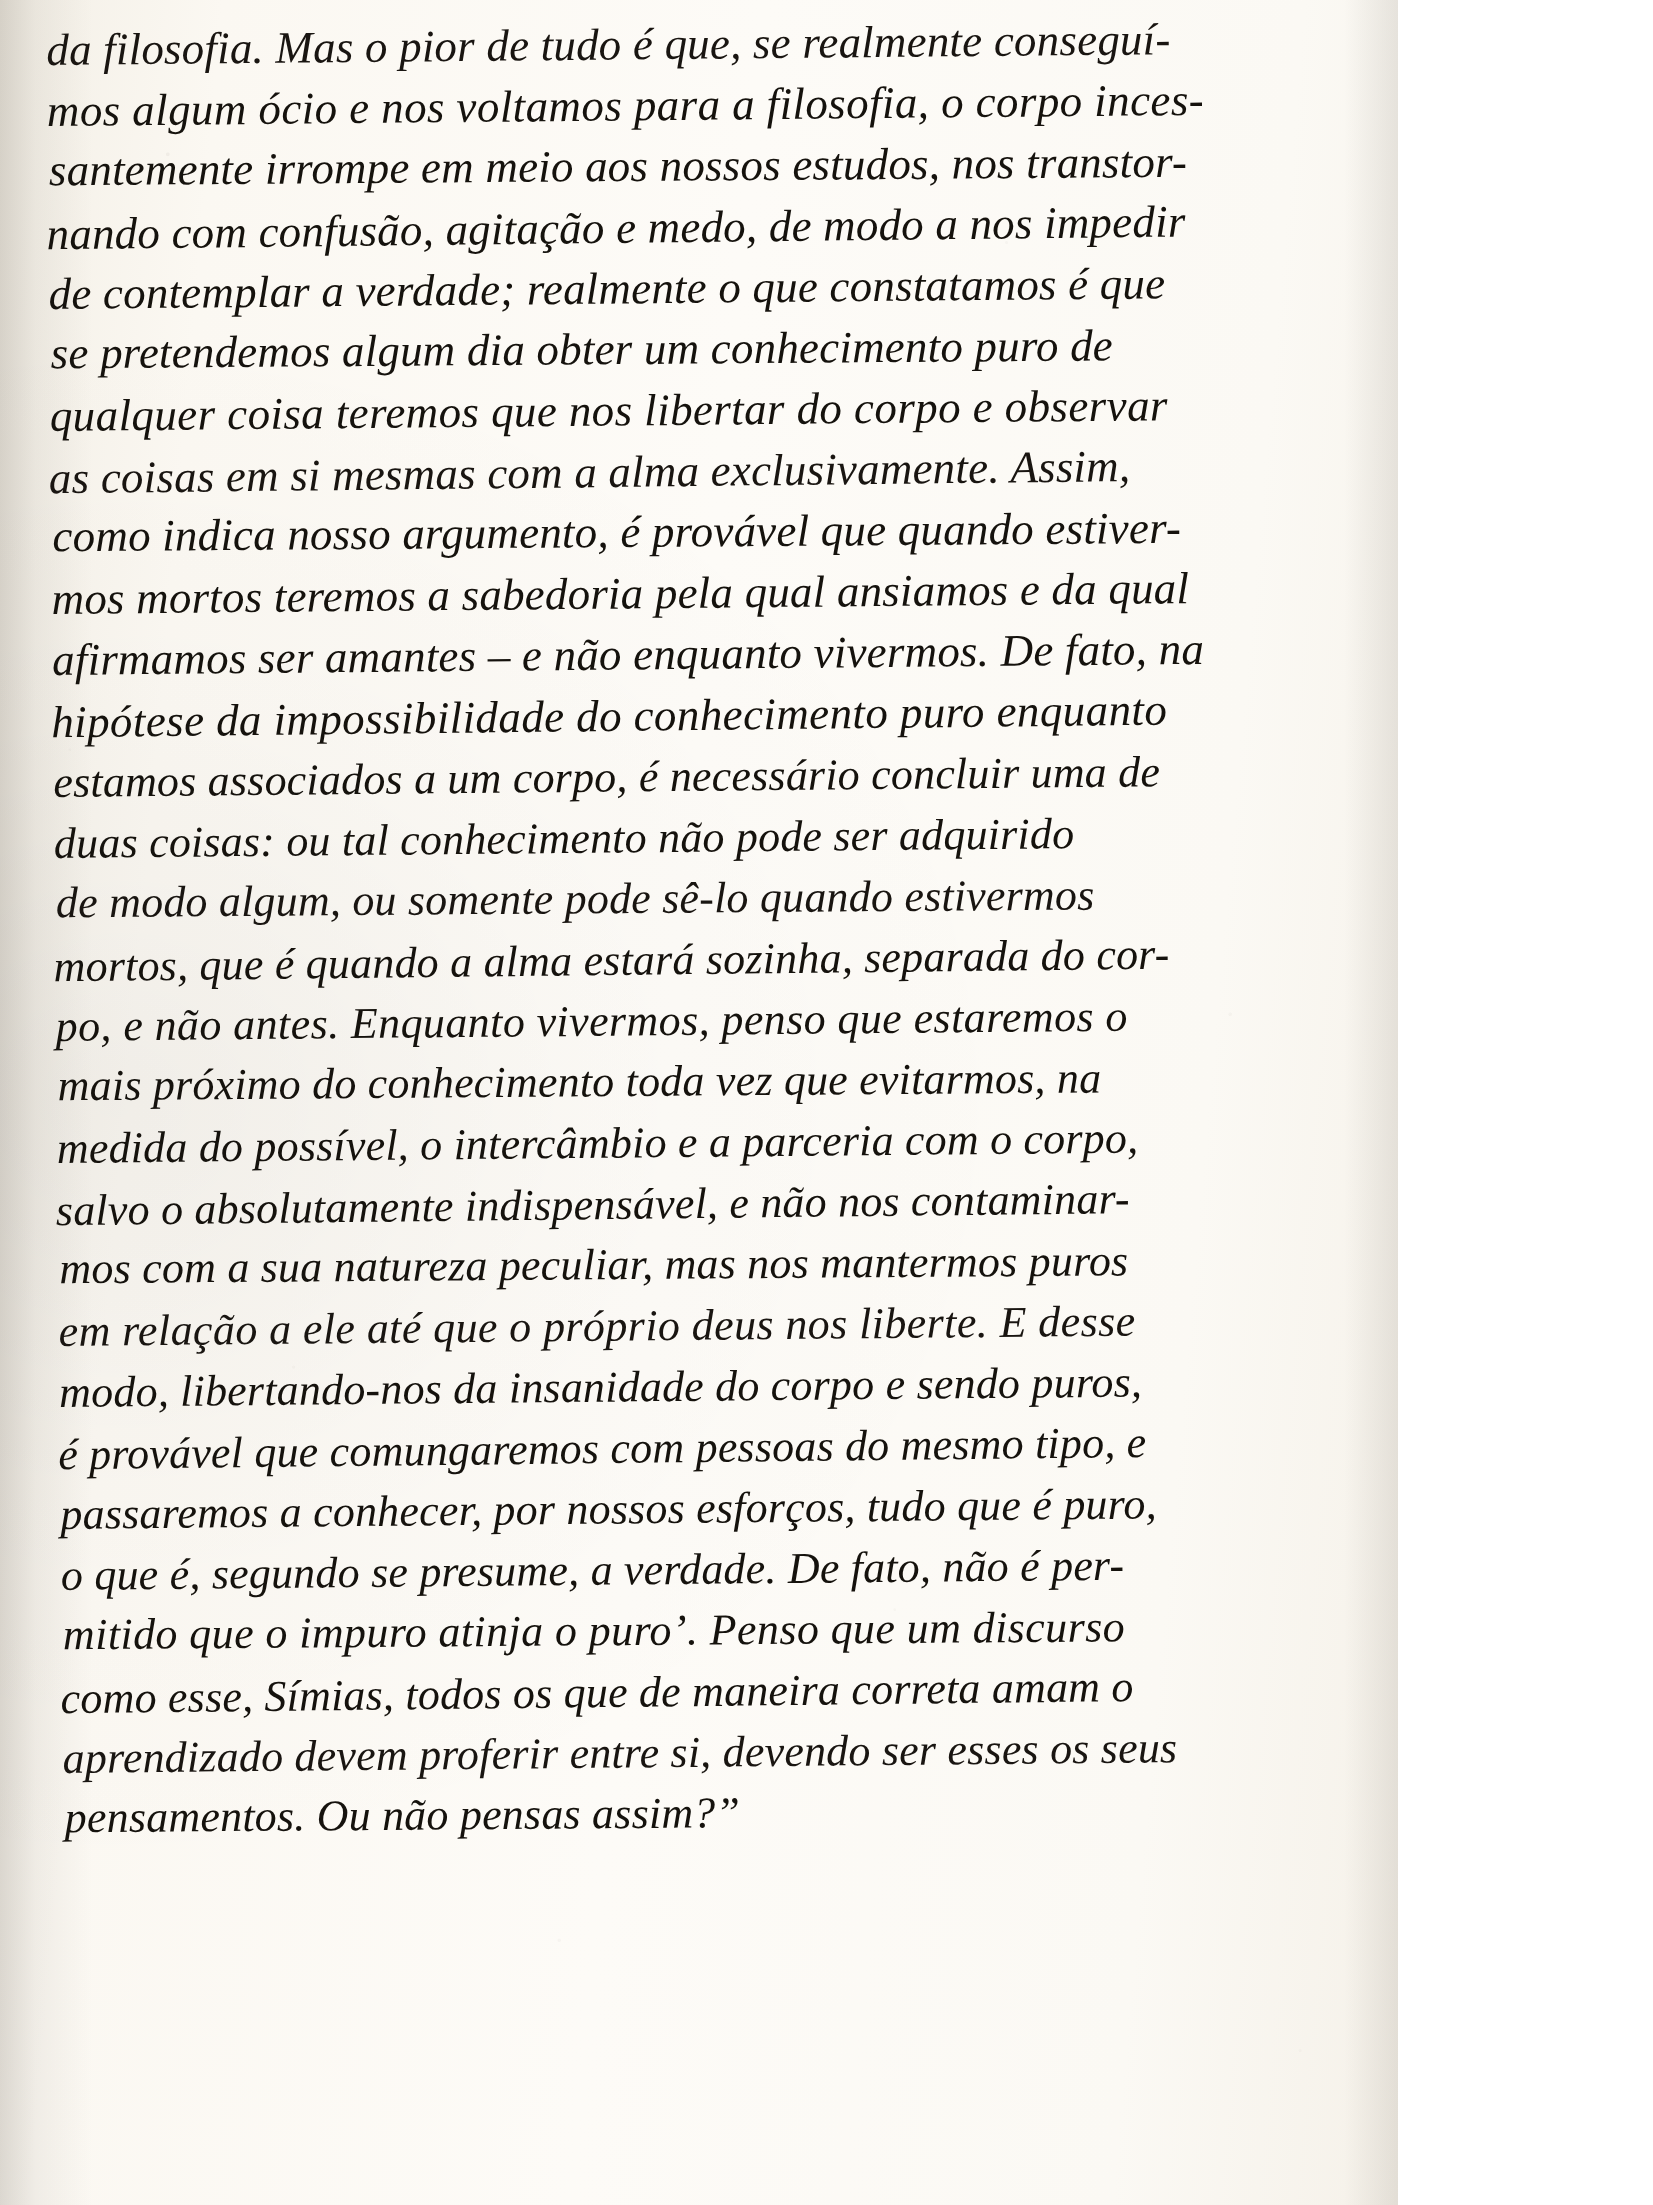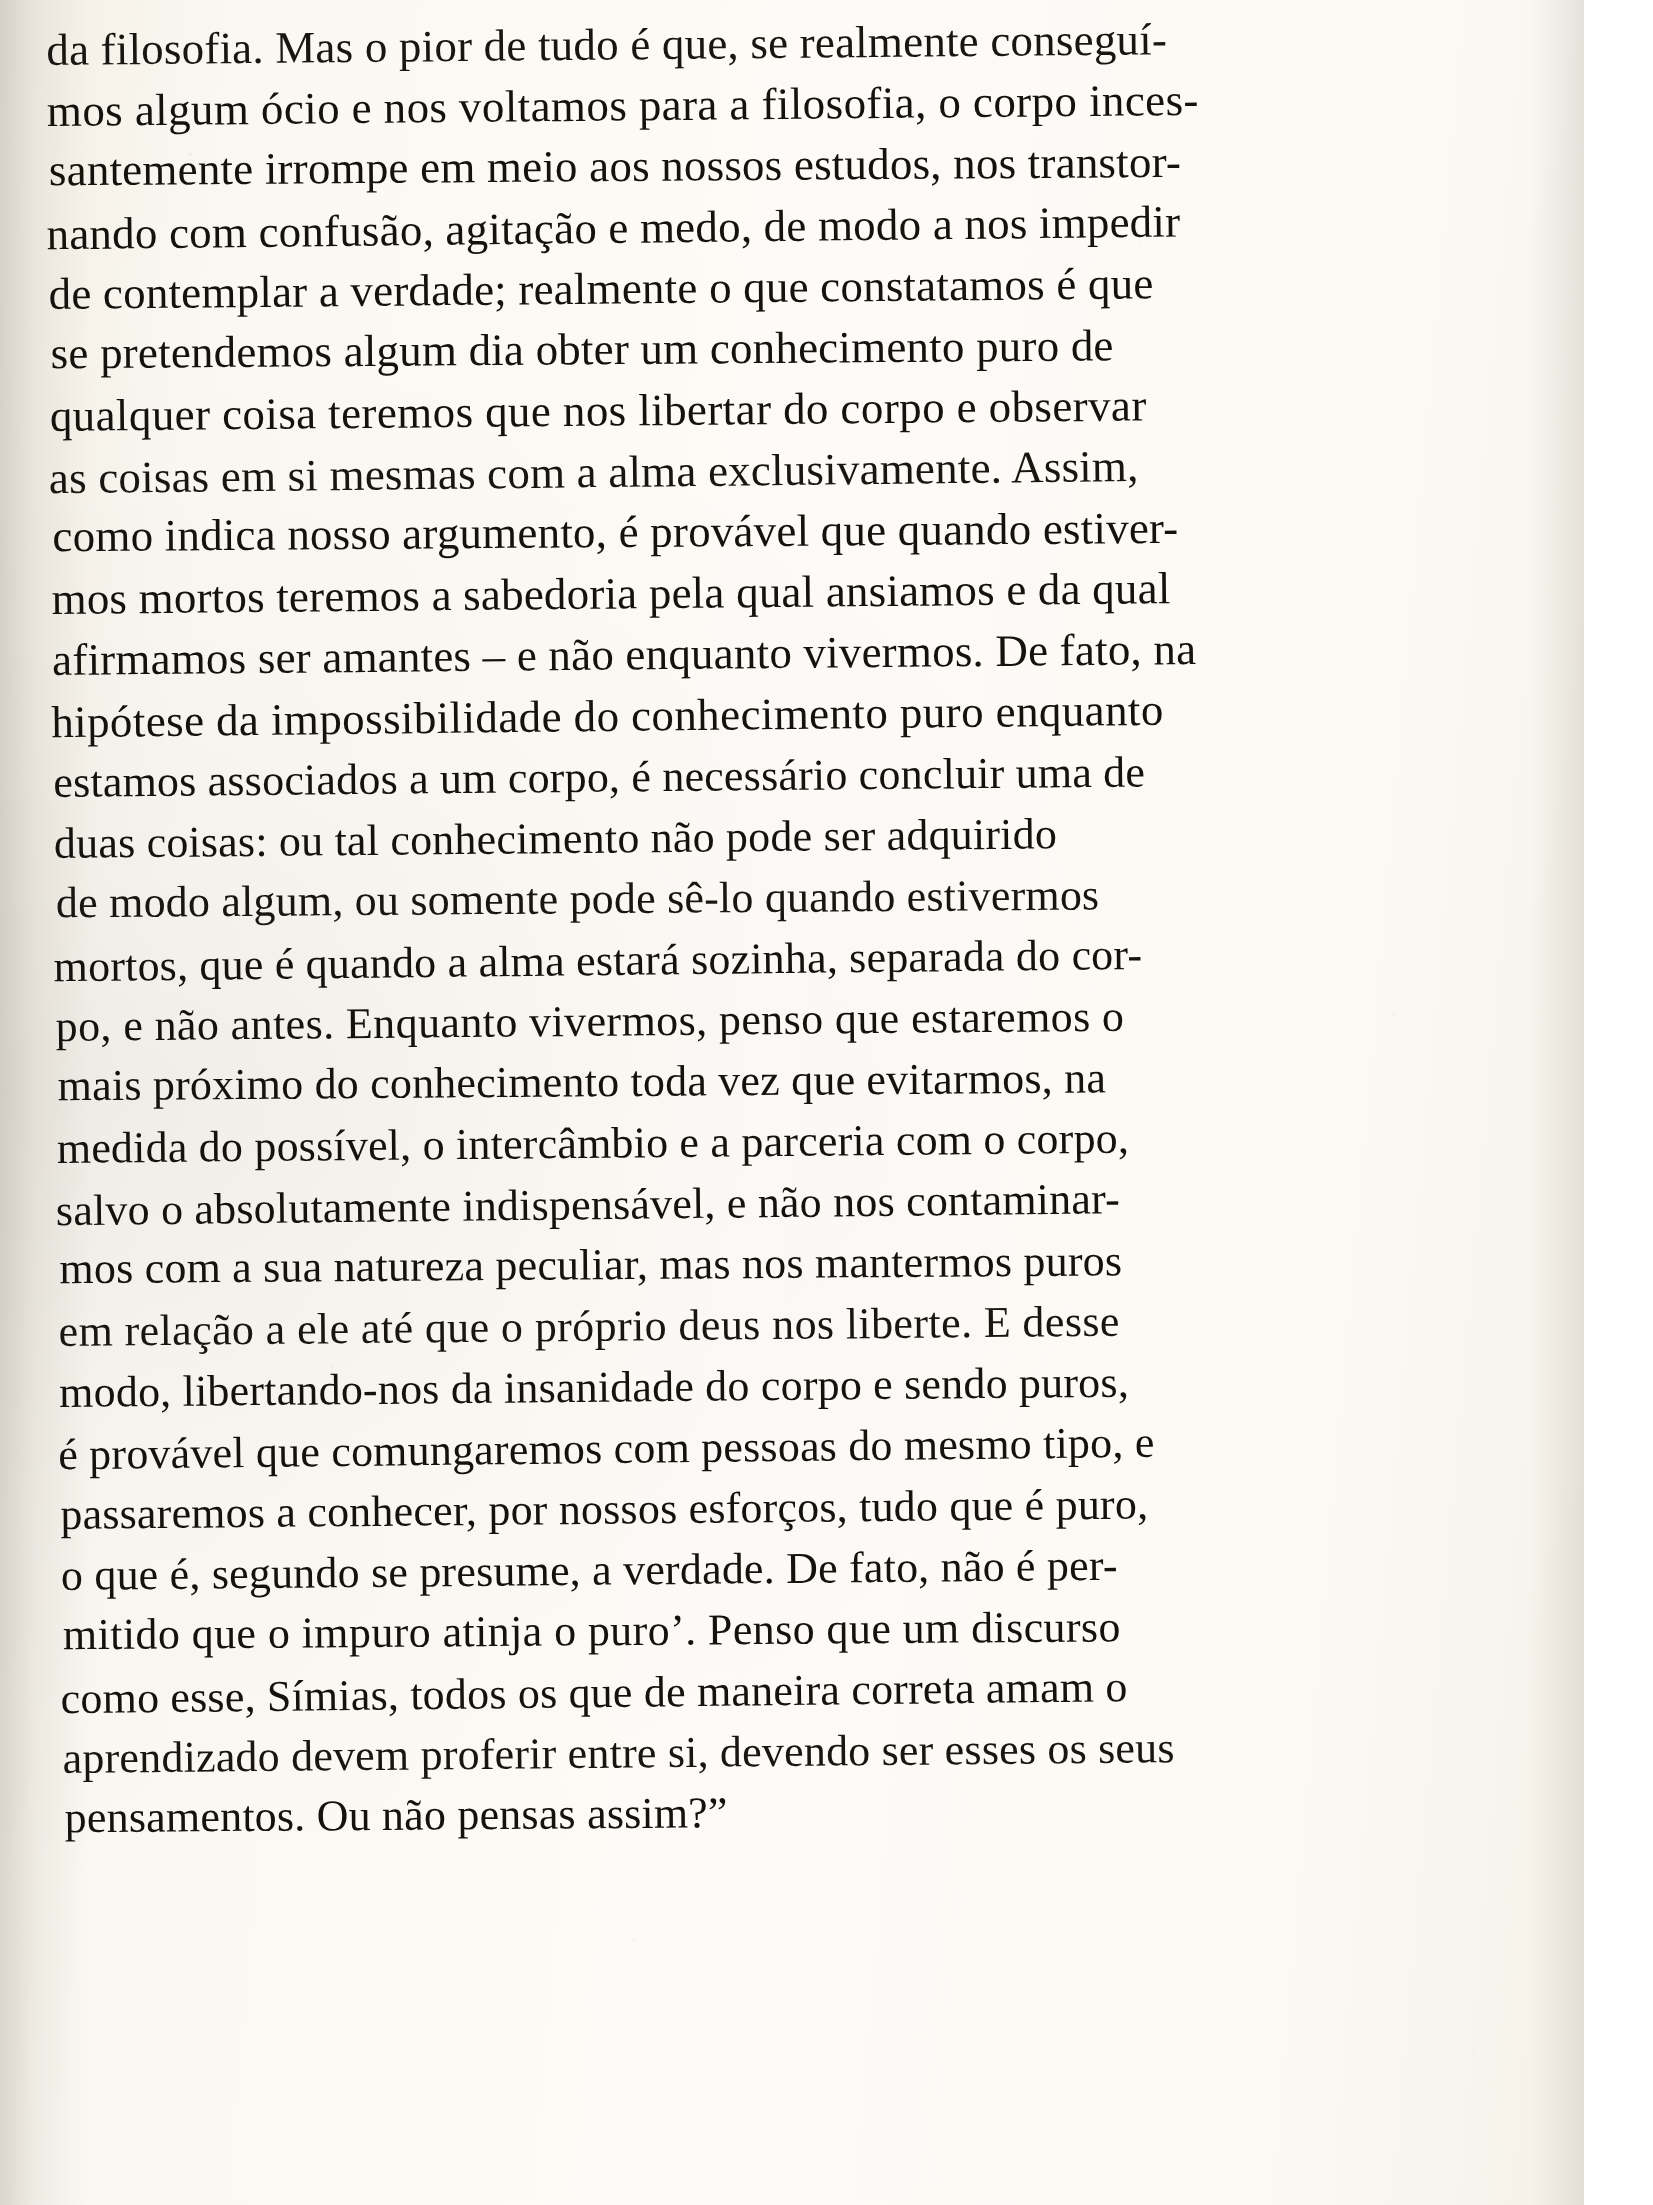--- a/index.html
+++ b/index.html
@@ -11,26 +11,27 @@
   body {
     width: 1654px;
     height: 2205px;
     overflow: hidden;
     font-family: "Liberation Serif", serif;
   }
 
   
   .page {
     position: relative;
-    width: 1584px;
+    width: 1398px;
     height: 2205px;
     background:
       radial-gradient(ellipse at 8% 50%, rgba(0,0,0,0.045) 0%, rgba(0,0,0,0.012) 26%, rgba(0,0,0,0) 52%),
       linear-gradient(95deg, #f3efe6 0%, #fbf8f2 14%, #fdfbf7 48%, #fbf9f4 82%, #f5f1e9 100%);
     overflow: hidden;
+    font-style: italic;
   }
 
   
   .grain {
     position: absolute;
     inset: 0;
     pointer-events: none;
     opacity: 0.55;
     background-image:
       radial-gradient(circle at 12% 7%, rgba(90,80,65,0.10) 0 1.5px, transparent 2.3px),

